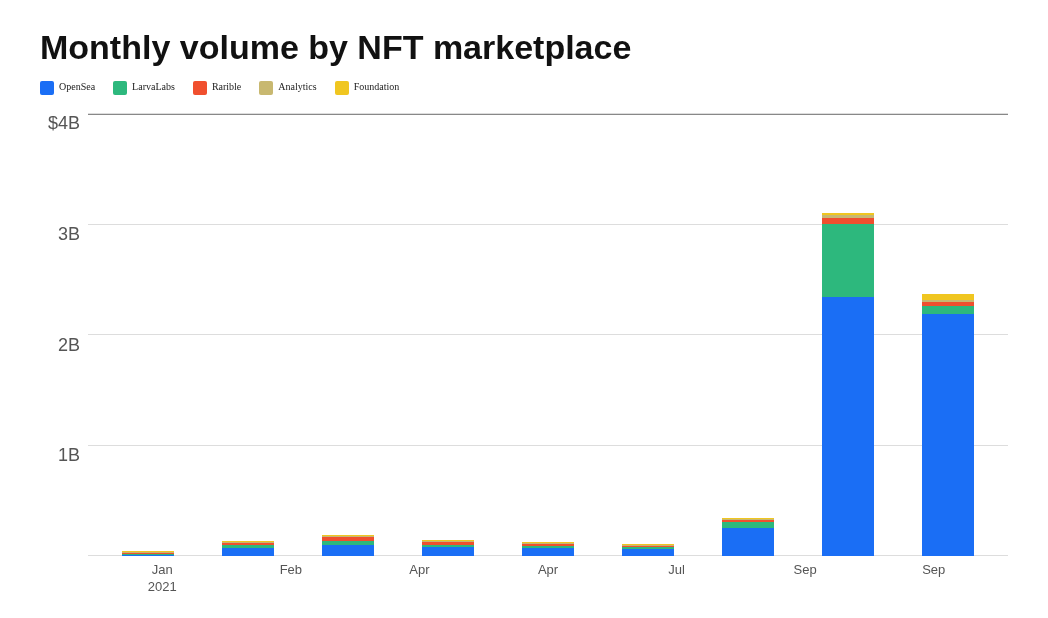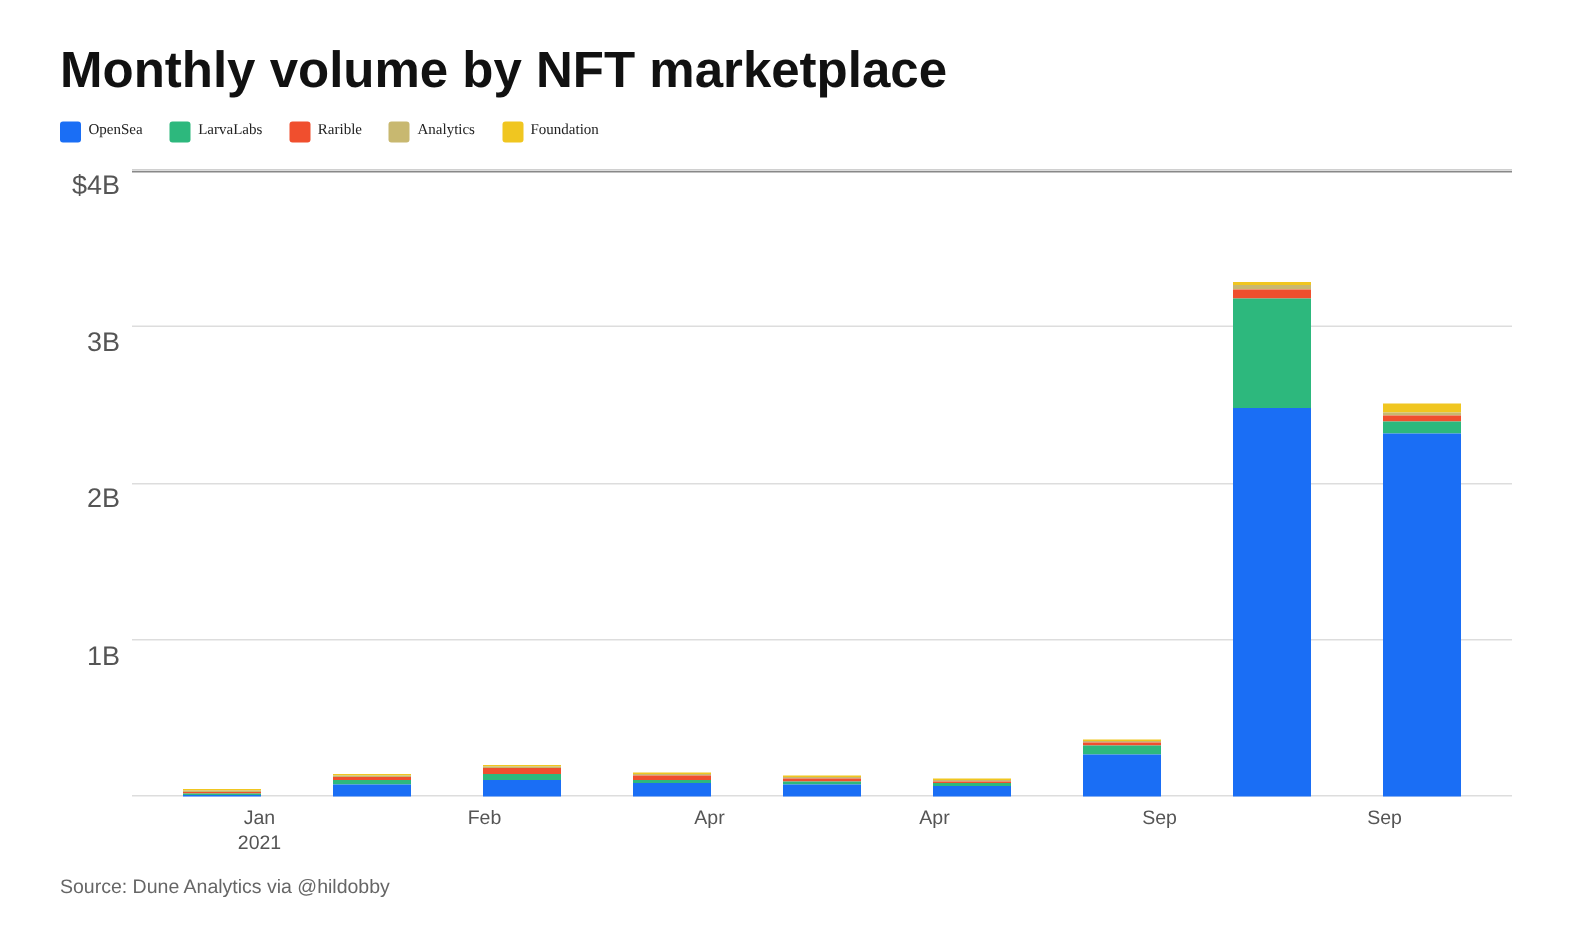--- a/index.html
+++ b/index.html
@@ -269,20 +269,20 @@
             </div>
           </div>
         <div class="baseline"></div>
       </div>
       <div class="x-axis">
 
       <div class="x-label">Jan<br>2021</div>
           <div class="x-label">Feb</div>
           <div class="x-label">Apr</div>
           <div class="x-label">Apr</div>
+          <div class="x-label">Jul</div>
           <div class="x-label">Sep</div>
           <div class="x-label">Sep</div>
         </div>
     </div>
   </div>
 
-  <div class="source">Source: Dune Analytics via @hildobby</div>
 </div>
 
 </body></html>

